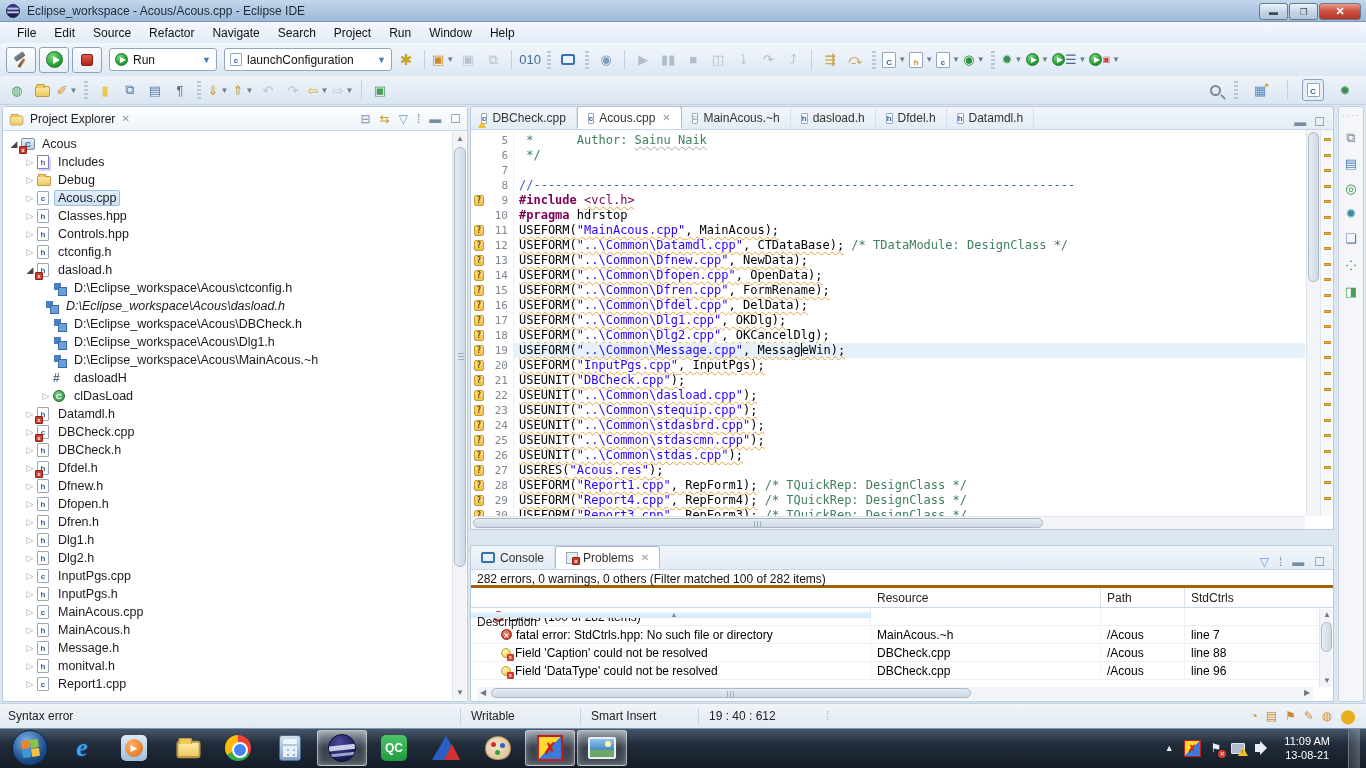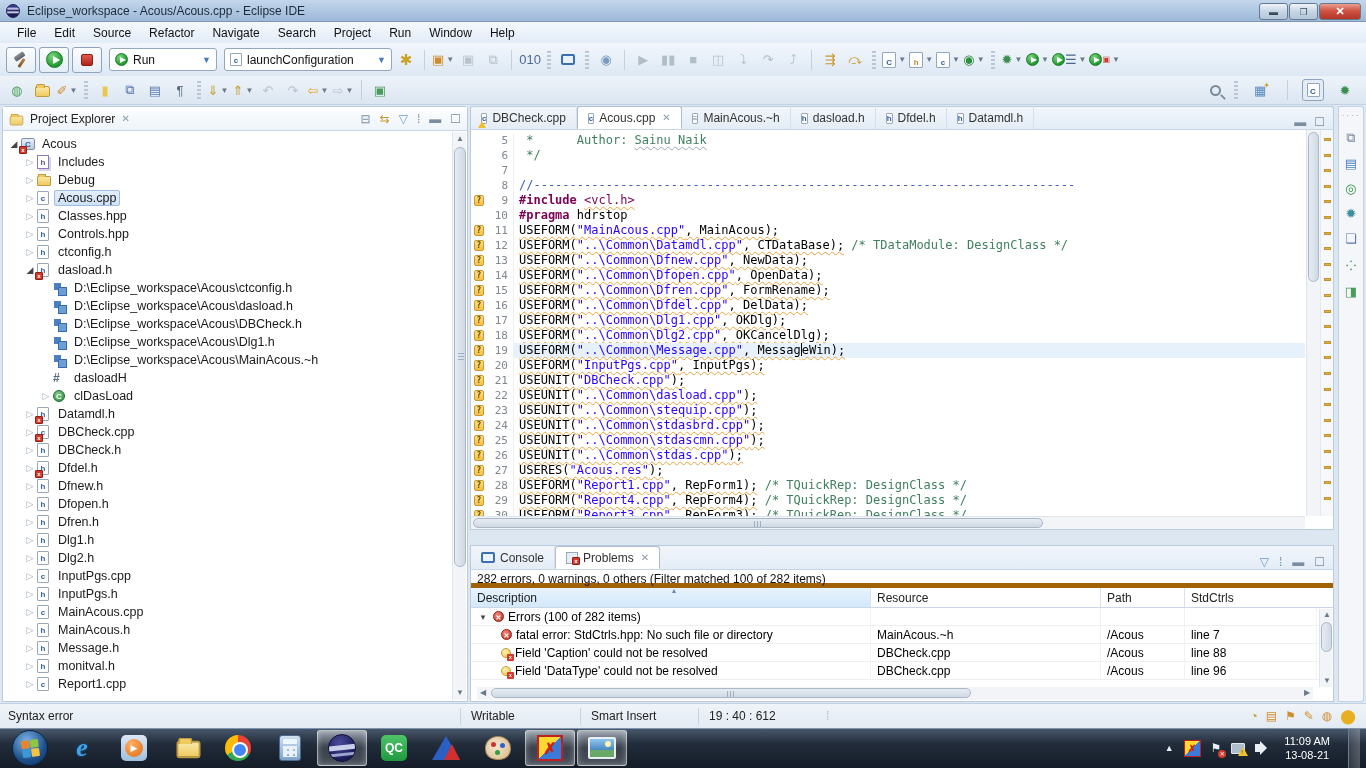--- a/index.html
+++ b/index.html
@@ -120,24 +120,24 @@
     background:repeating-linear-gradient(90deg,#9fb0c0 0 1px,transparent 1px 3px); }
 
   
   #rightbar { position:absolute; left:1338px; top:1px; width:26px; height:596px; background:#f4f6f9; border:1px solid #c3d2e2; border-radius:0 3px 3px 0; display:flex; flex-direction:column; align-items:center; padding-top:4px; gap:10px; }
   .rb { font-size:13px; }
 
   
   #console { position:absolute; left:470px; top:440px; width:864px; height:157px; background:#fff; border:1px solid #b9cbdd; }
   #console-tabs { height:24px; background:linear-gradient(#f2f6fb,#e3ecf6); border-bottom:1px solid #c6d6e8; display:flex; align-items:flex-end; }
   #console-tools { margin-left:auto; display:flex; gap:10px; padding-right:8px; color:#7a8da0; align-items:center; }
-  #problems-summary { height:18px; line-height:18px; padding-left:6px; color:#111; border-bottom:5px solid #a16207; }
+  #problems-summary { height:18px; line-height:18px; padding-left:6px; color:#111; border-bottom:3px solid #a16207; }
   #ptable-head { height:20px; display:flex; border-bottom:1px solid #c8d8ea; position:relative; }
   .pth { border-right:1px solid #d8e2ee; padding:3px 6px; color:#222; position:relative; }
-  .pth.desc { background:linear-gradient(#e8f3fd,#d3e8fa); }
+  .pth.desc { background:linear-gradient(#e8f3fd,#d3e8fa);margin-top:24px; }
   .sortarrow { position:absolute; top:-1px; left:50%; font-size:7px; color:#6a8ab0; }
   .prow { height:18px; display:flex; align-items:center; border-bottom:1px solid #eceff3; }
   .pcell { padding:0 6px; overflow:hidden; white-space:nowrap; display:flex; align-items:center; gap:4px; height:18px; border-right:1px solid #f0f2f5; }
   .ic-err { width:11px; height:11px; border-radius:50%; background:radial-gradient(circle at 35% 30%,#f08a7e,#c02818); border:1px solid #8f1c10; color:#fff; font-size:7px; font-weight:bold; text-align:center; line-height:11px; flex:0 0 11px; }
   .ic-bulb { width:10px; height:10px; border-radius:50%; background:radial-gradient(circle at 35% 30%,#fff3c0,#f0c030); border:1px solid #c89a2e; position:relative; flex:0 0 10px; }
   .ic-bulb::after { content:"x"; position:absolute; right:-4px; bottom:-4px; width:7px; height:7px; background:#d23b2e; border-radius:1px; color:#fff; font-size:5px; line-height:7px; text-align:center; font-weight:bold; }
   .twist { font-size:9px; color:#444; width:12px; text-align:center; }
   #console-vscroll { position:absolute; right:1px; top:63px; width:13px; bottom:14px; background:#f2f4f7; border-left:1px solid #dfe5ec; }
   #console-hscroll { position:absolute; left:6px; right:20px; bottom:1px; height:13px; background:#f2f4f7; }
 
@@ -394,21 +394,21 @@
           </span>
           <span class="tlabel">dasload.h</span>
         </div>
         <div class="trow" style="padding-left: 36px;">
           <span class="tw"></span>
           <span class="ticon">
             <span class="ic-incref"></span>
           </span>
           <span class="tlabel">D:\Eclipse_workspace\Acous\ctconfig.h</span>
         </div>
-        <div class="trow" style="padding-left: 36px;">
+        <div class="trow" style="padding-left: 28px; font-style: italic;">
           <span class="tw"></span>
           <span class="ticon">
             <span class="ic-incref"></span>
           </span>
           <span class="tlabel">D:\Eclipse_workspace\Acous\dasload.h</span>
         </div>
         <div class="trow" style="padding-left: 36px;">
           <span class="tw"></span>
           <span class="ticon">
             <span class="ic-incref"></span>

